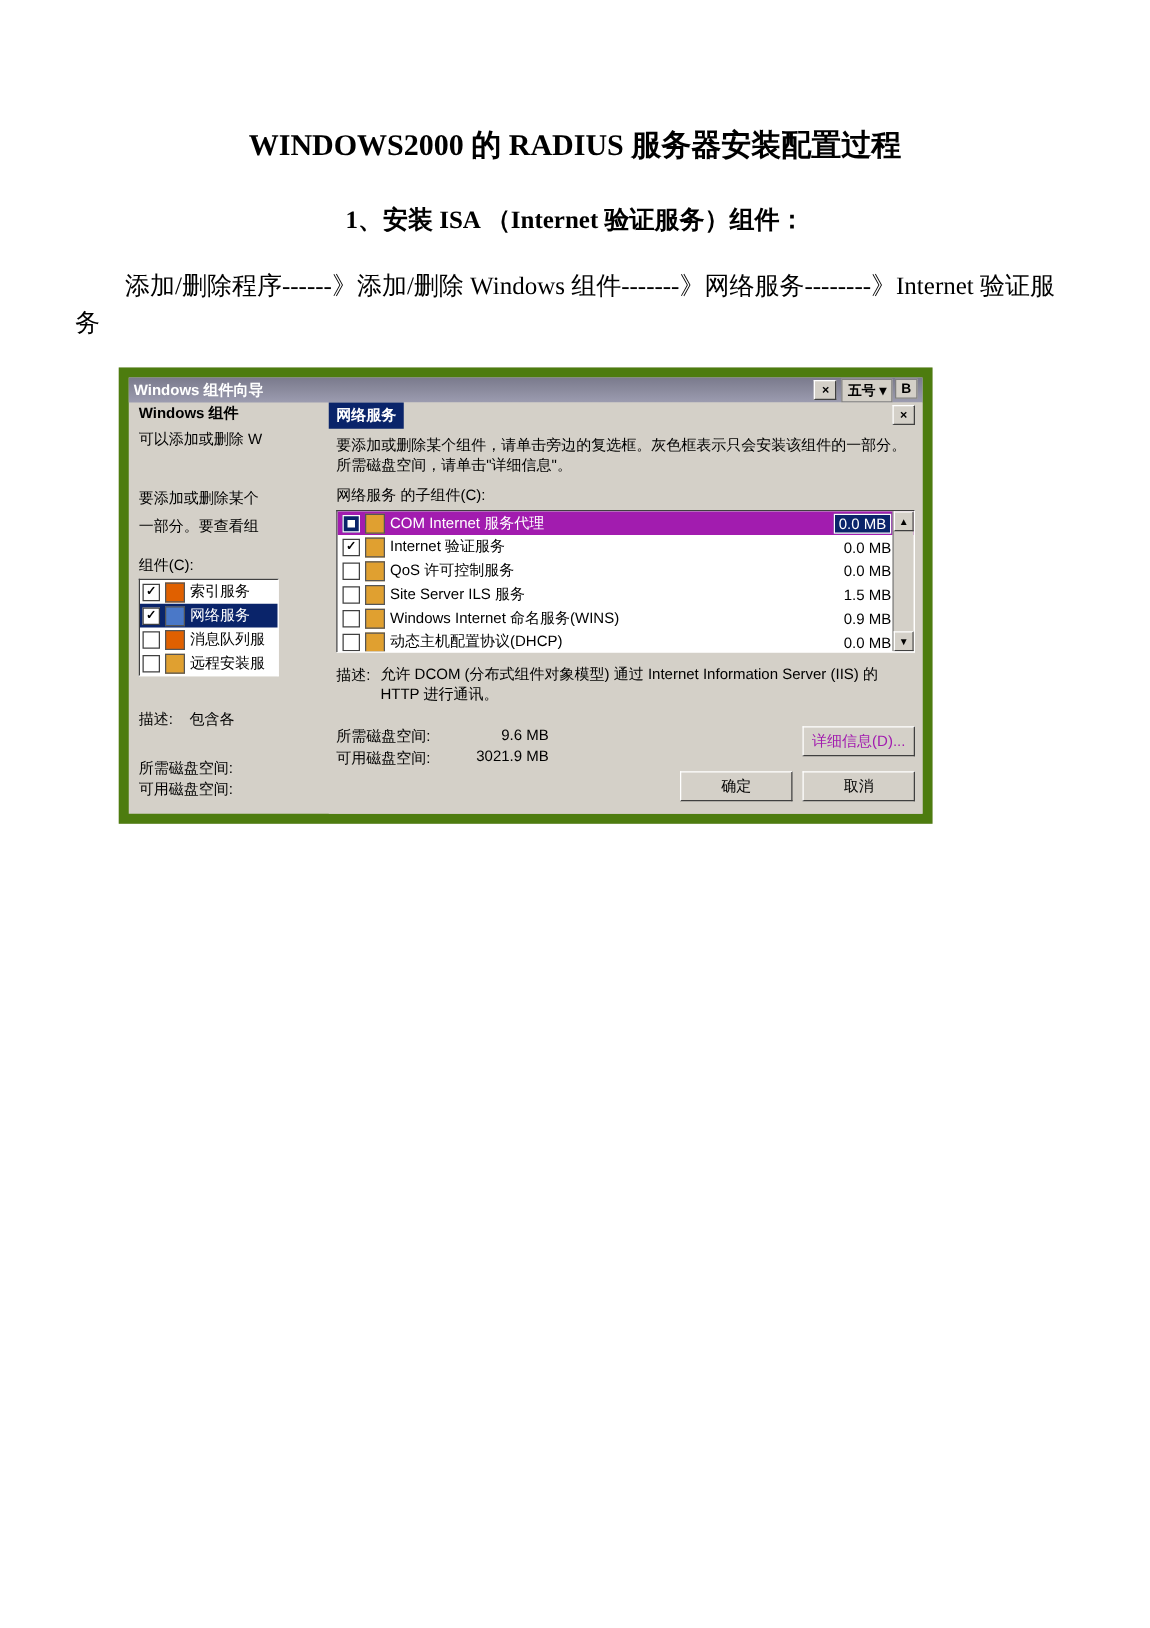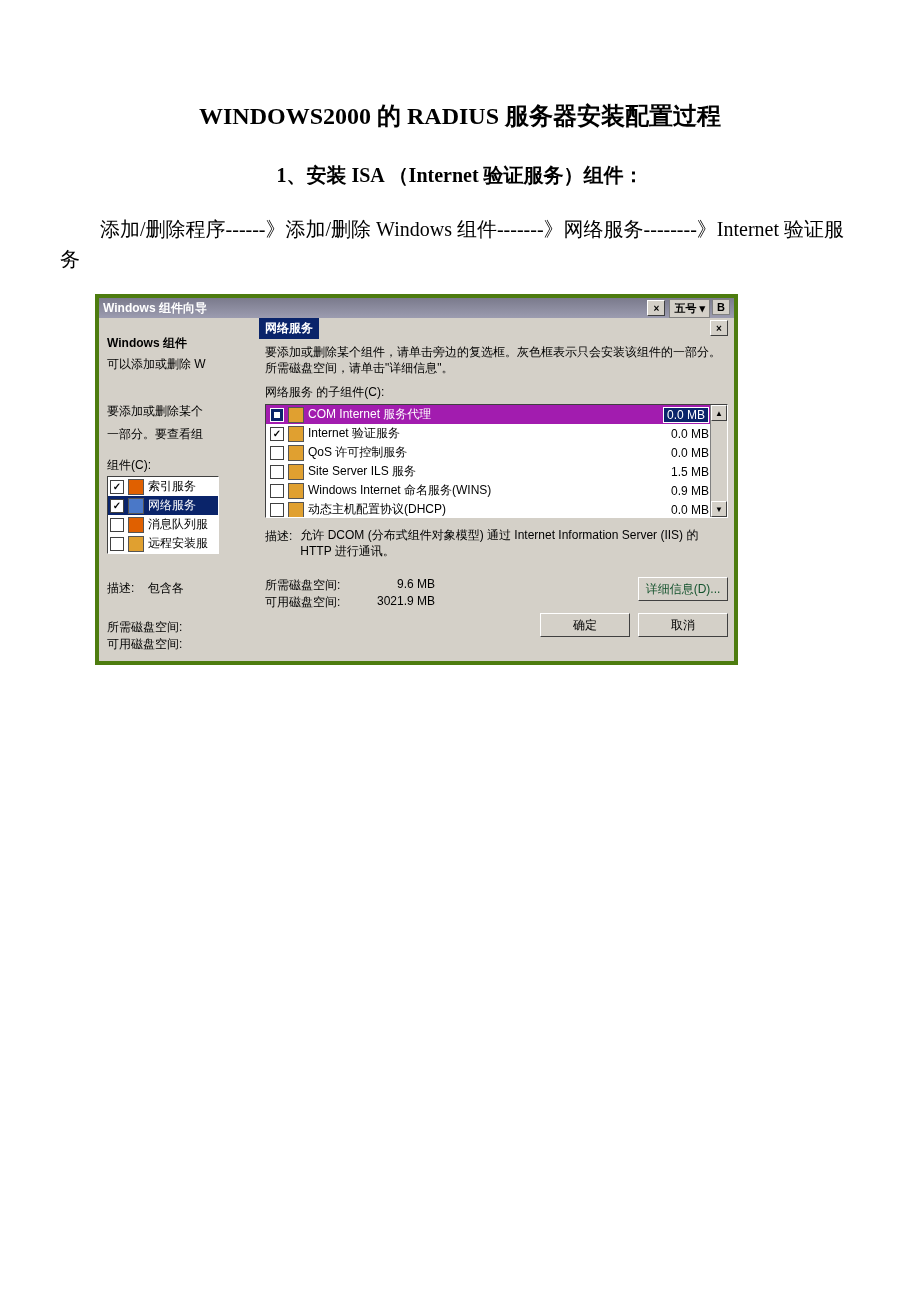--- a/index.html
+++ b/index.html
@@ -42,21 +42,21 @@
     margin: 0 0 20px 0;
     text-indent: 2em;
     line-height: 1.5;
   }
 
   
   .screenshot {
     width: 635px;
     margin: 0 0 0 35px;
     background: #d4d0c8;
-    border: 4px solid #4d7c0f;
+    border: 8px solid #4d7c0f;
     font-family: "SimSun", Tahoma, sans-serif;
     font-size: 12px;
     color: #000;
     position: relative;
   }
   .titlebar {
     display: flex;
     align-items: center;
     background: linear-gradient(#7a7a8c, #9c9cb0);
     color: #fff;
@@ -79,21 +79,21 @@
     background:#d4d0c8; color:#000; font-size:11px; padding:1px 4px; border:1px solid #808080;
   }
   .B { font-weight:bold; }
 
   .win-body {
     display:flex;
     padding: 0;
   }
   .left-col {
     width: 160px;
-    padding: 17px 4px 8px 8px;
+    padding: 0 4px 8px 8px;
     box-sizing: border-box;
   }
   .left-col .heading {
     font-weight: bold;
     font-family: "SimSun", sans-serif;
     margin-bottom: 4px;
     white-space: nowrap;
   }
   .left-col .sub {
     margin-bottom: 30px;
@@ -172,21 +172,21 @@
     display:flex; margin-top:18px; font-size:12px;
   }
   .bot .left { flex:1; }
   .bot .left div { display:flex; }
   .bot .left .lbl { width:90px; }
   .bot .left .val { width:80px; text-align:right; }
   .bot .btns { display:flex; flex-direction:column; gap:6px; align-items:flex-end; }
   .winbtn {
     width:88px; height:22px; background:#d4d0c8; border:1px solid #fff; border-right-color:#404040; border-bottom-color:#404040; font-size:12px; display:flex; align-items:center; justify-content:center;
   }
-  .winbtn.disabled { color:#14532d; }
+  .winbtn.disabled { color:#a21caf; }
   .btnrow { display:flex; gap:8px; justify-content:flex-end; margin-top:6px; }
 </style>
 </head>
 <body>
 
 <div class="page">
 
 
   <h2 class="subtitle">WINDOWS2000 的 RADIUS 服务器安装配置过程</h2>
 

